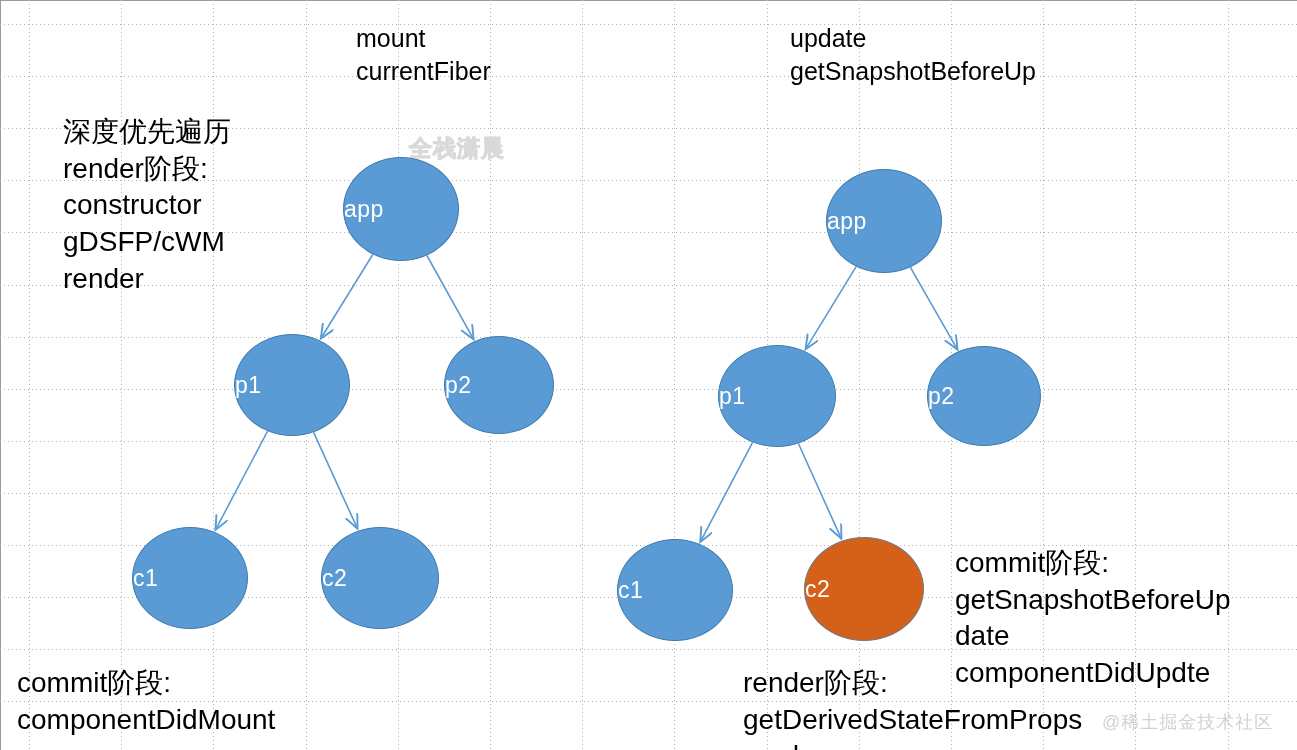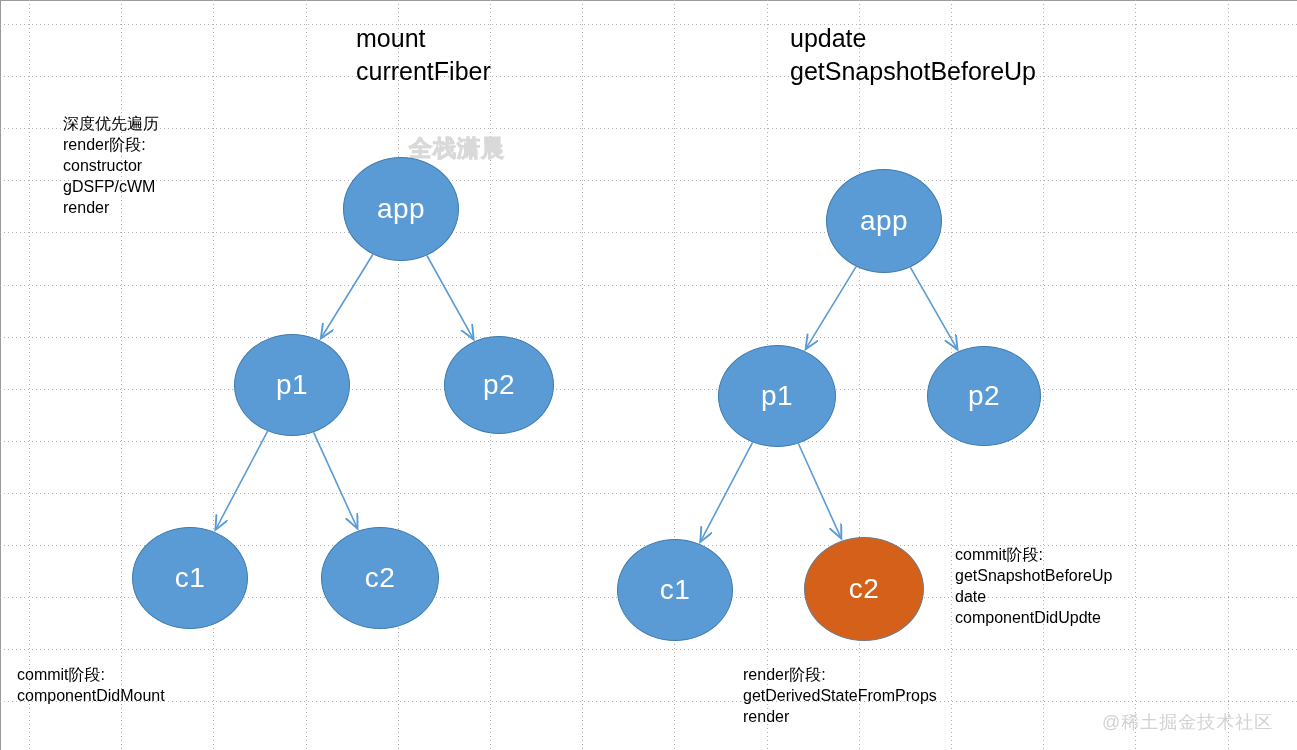--- a/index.html
+++ b/index.html
@@ -44,41 +44,41 @@
     right: 0;
     height: 1px;
     background-image: repeating-linear-gradient(to right,
       #b0b0b0 0px, #b0b0b0 1px, rgba(255,255,255,0) 1px, rgba(255,255,255,0) 4px);
   }
 
   .node {
     position: absolute;
     display: flex;
     align-items: center;
-    justify-content: center;
+    justify-content: flex-start;
     border-radius: 50%;
     color: #ffffff;
-    font-size: 28px;
+    font-size: 23px;
     letter-spacing: 0.5px;
     box-sizing: border-box;
     z-index: 3;
   }
   .node.blue {
     background: #5b9bd5;
     border: 1px solid #3f7cad;
   }
   .node.orange {
     background: #d4601a;
     border: 1px solid #6e7b85;
   }
 
   .note {
     position: absolute;
     color: #000000;
-    font-size: 16px;
+    font-size: 28px;
     line-height: 1.31;
     white-space: pre-line;
     z-index: 4;
   }
   .note.header { font-size: 25px; line-height: 1.30; }
 
   .watermark-cn {
     position: absolute;
     font-size: 23px;
     font-weight: bold;

